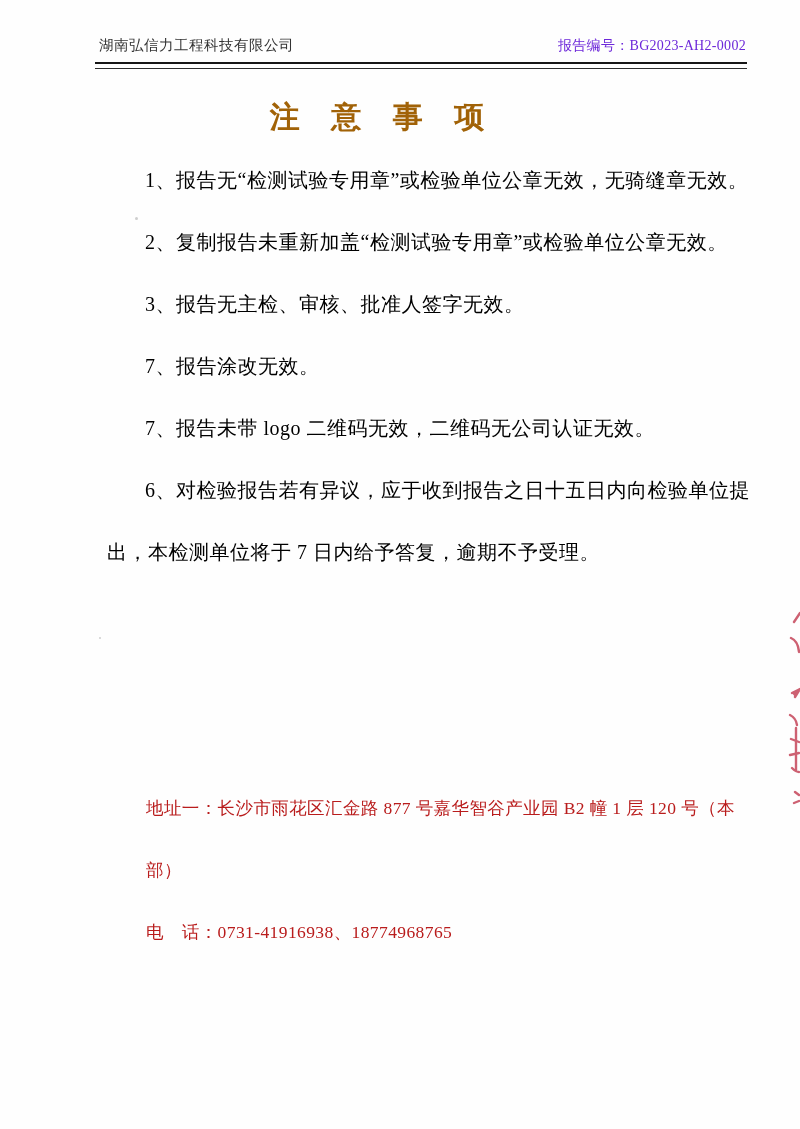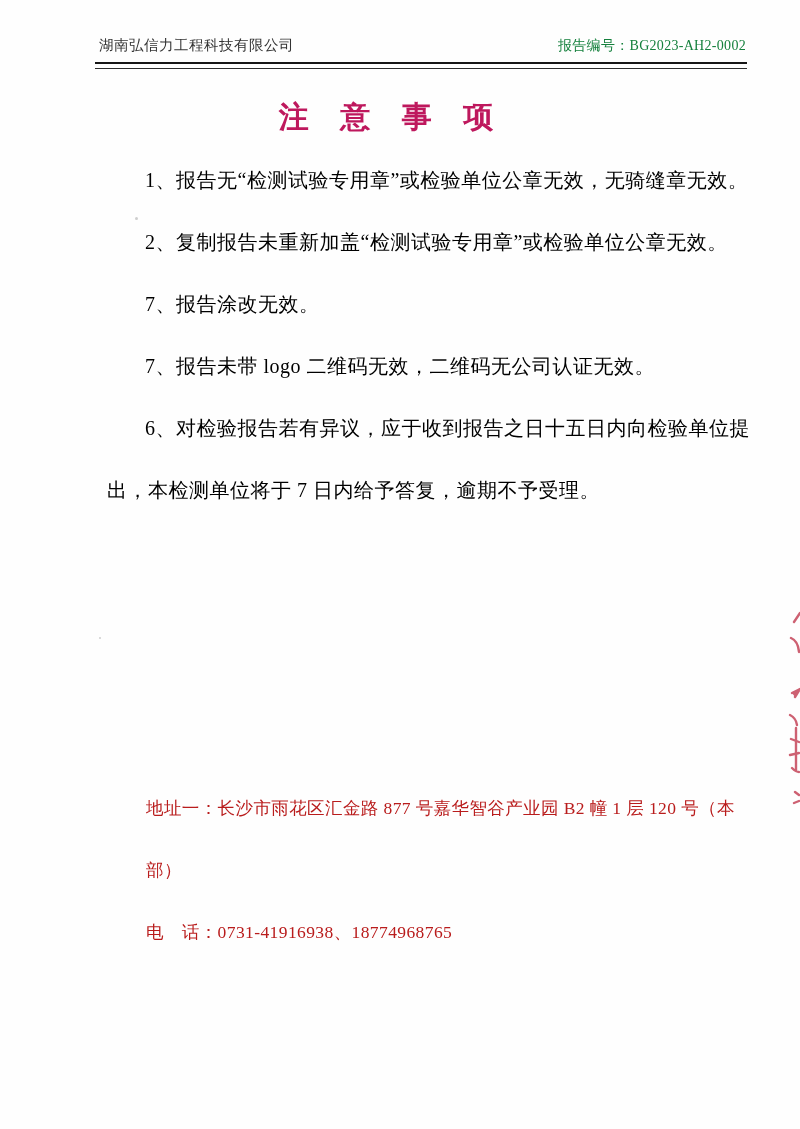--- a/index.html
+++ b/index.html
@@ -19,21 +19,21 @@
     left: 99px;
     right: 54px;
     top: 36px;
     display: flex;
     justify-content: space-between;
     align-items: baseline;
     font-size: 14.5px;
     color: #333;
     letter-spacing: 0.5px;
   }
-  .hdr .report-no { color: #15803d; font-size: 14px; letter-spacing: 0.3px; }
+  .hdr .report-no { color: #6d28d9; font-size: 14px; letter-spacing: 0.3px; }
   .rule-thick {
     position: absolute;
     left: 95px;
     right: 53px;
     top: 62px;
     height: 0;
     border-top: 2.6px solid #161616;
   }
   .rule-thin {
     position: absolute;
@@ -43,26 +43,26 @@
     height: 0;
     border-top: 1.2px solid #2c2c2c;
   }
   
   .title {
     position: absolute;
     left: 0;
     width: 760px;
     top: 97px;
     margin: 0;
-    padding-left: 12px;
+    padding-left: 3px;
     text-align: center;
     font-size: 30px;
     font-weight: bold;
     letter-spacing: 12px;
-    color: #be185d;
+    color: #a16207;
   }
   
   .notices {
     position: absolute;
     left: 107px;
     top: 149px;
     width: 665px;
     font-size: 20px;
     line-height: 62px;
     color: #000000;
@@ -114,20 +114,21 @@
     <span class="report-no"><span>报告编号：</span><span>BG2023-AH2-0002</span></span>
   </div>
   <div class="rule-thick"></div>
   <div class="rule-thin"></div>
 
   <h1 class="title">注 意 事 项</h1>
 
   <section class="notices">
     <p>1、报告无“检测试验专用章”或检验单位公章无效，无骑缝章无效。</p>
     <p>2、复制报告未重新加盖“检测试验专用章”或检验单位公章无效。</p>
+    <p>3、报告无主检、审核、批准人签字无效。</p>
     <p>7、报告涂改无效。</p>
     <p>7、报告未带 logo 二维码无效，二维码无公司认证无效。</p>
     <p>6、对检验报告若有异议，应于收到报告之日十五日内向检验单位提出，本检测单位将于 7 日内给予答复，逾期不予受理。</p>
   </section>
 
   <footer class="contact">
     <p><span>地址一：</span><span>长沙市雨花区汇金路 877 号嘉华智谷产业园 B2 幢 1 层 120 号（本部）</span></p>
     <p><span>电　话：</span><span>0731-41916938、18774968765</span></p>
   </footer>
 

